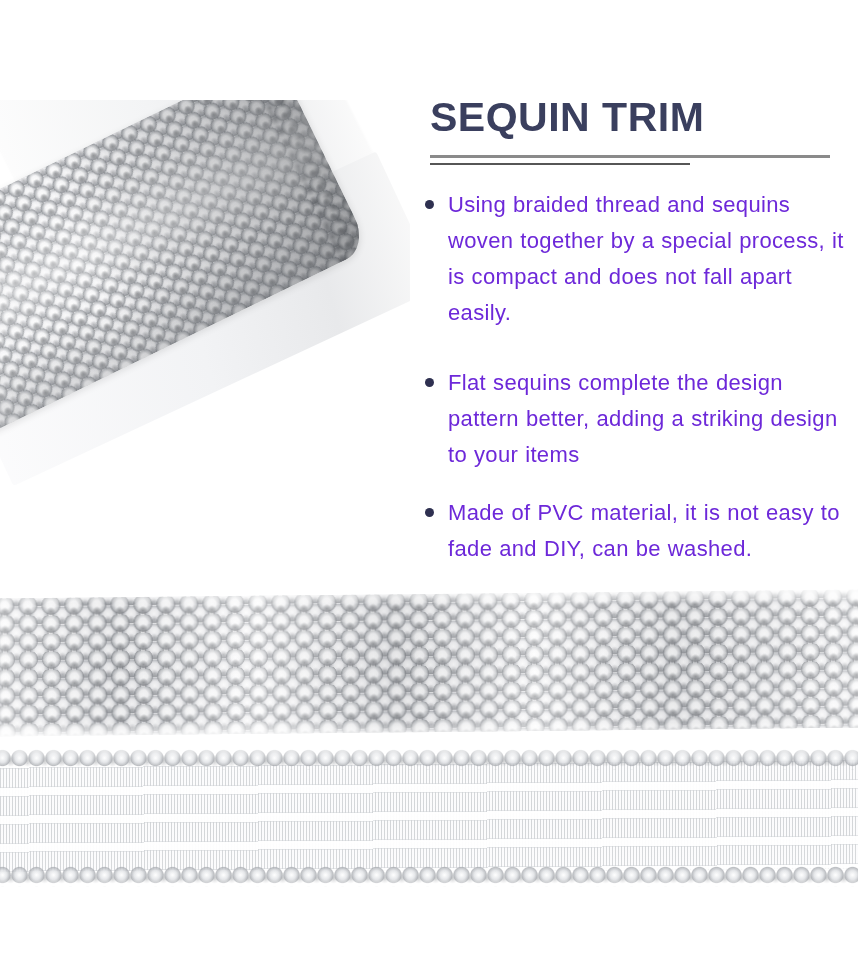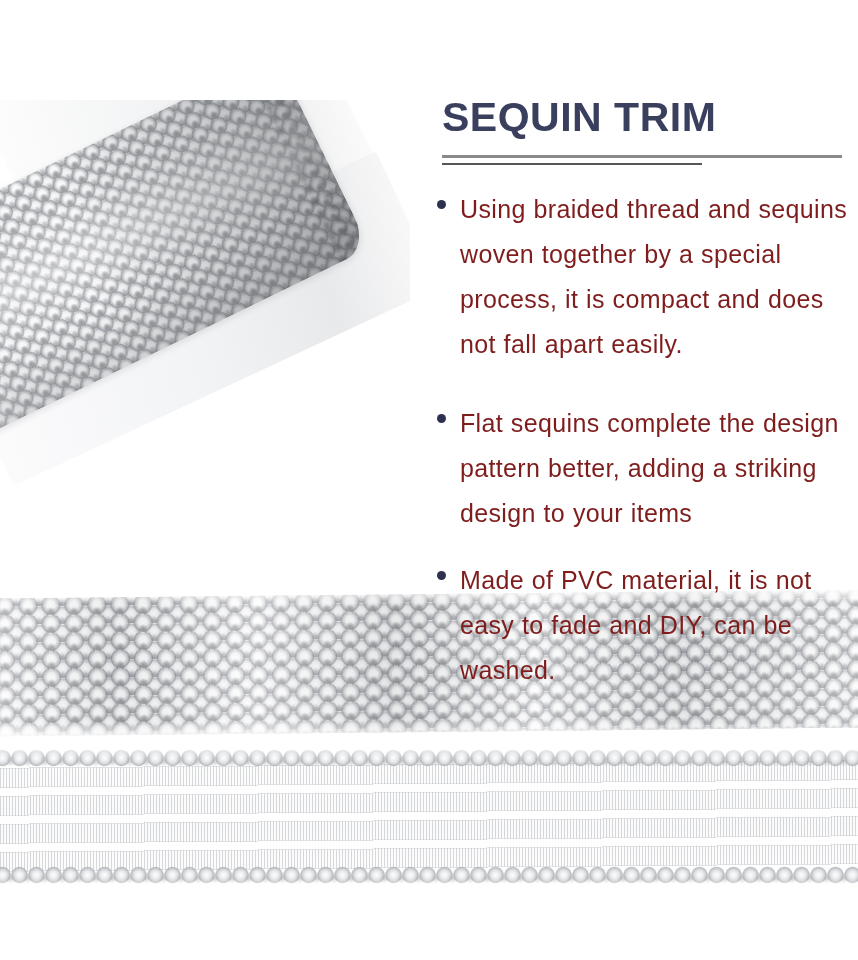--- a/index.html
+++ b/index.html
@@ -244,21 +244,21 @@
     left: 0; width: 100%; height: 12px;
     background: #ffffff;
     pointer-events: none;
   }
   .band-back .feather-top { top: 0; mask-image: linear-gradient(180deg,#000 0%,transparent 100%); -webkit-mask-image: linear-gradient(180deg,#000 0%,transparent 100%); }
   .band-back .feather-bot { bottom: 0; mask-image: linear-gradient(0deg,#000 0%,transparent 100%); -webkit-mask-image: linear-gradient(0deg,#000 0%,transparent 100%); }
 
   
   .text-panel {
     position: absolute;
-    left: 436px;
+    left: 424px;
     top: 96px;
     width: 420px;
   }
 
   .title {
     font-size: 41px;
     font-weight: bold;
     letter-spacing: 0.5px;
     color: #3a3f5e;
     line-height: 1.05;
@@ -278,23 +278,23 @@
     background: #565656;
     margin-top: 5px;
   }
 
   .bullets { margin-top: 22px; }
 
   .bullet-item {
     position: relative;
     padding-left: 24px;
     margin-bottom: 22px;
-    color: #7f1d1d;
-    font-size: 25px;
-    line-height: 45px;
+    color: #6d28d9;
+    font-size: 22px;
+    line-height: 36px;
     letter-spacing: 0.35px;
     word-spacing: 0.5px;
   }
   .bullet-item:last-child { margin-bottom: 0; }
   .bullet-item.gap-extra { margin-bottom: 34px; }
 
   .bullet-dot {
     position: absolute;
     left: 1px;
     top: 13px;

